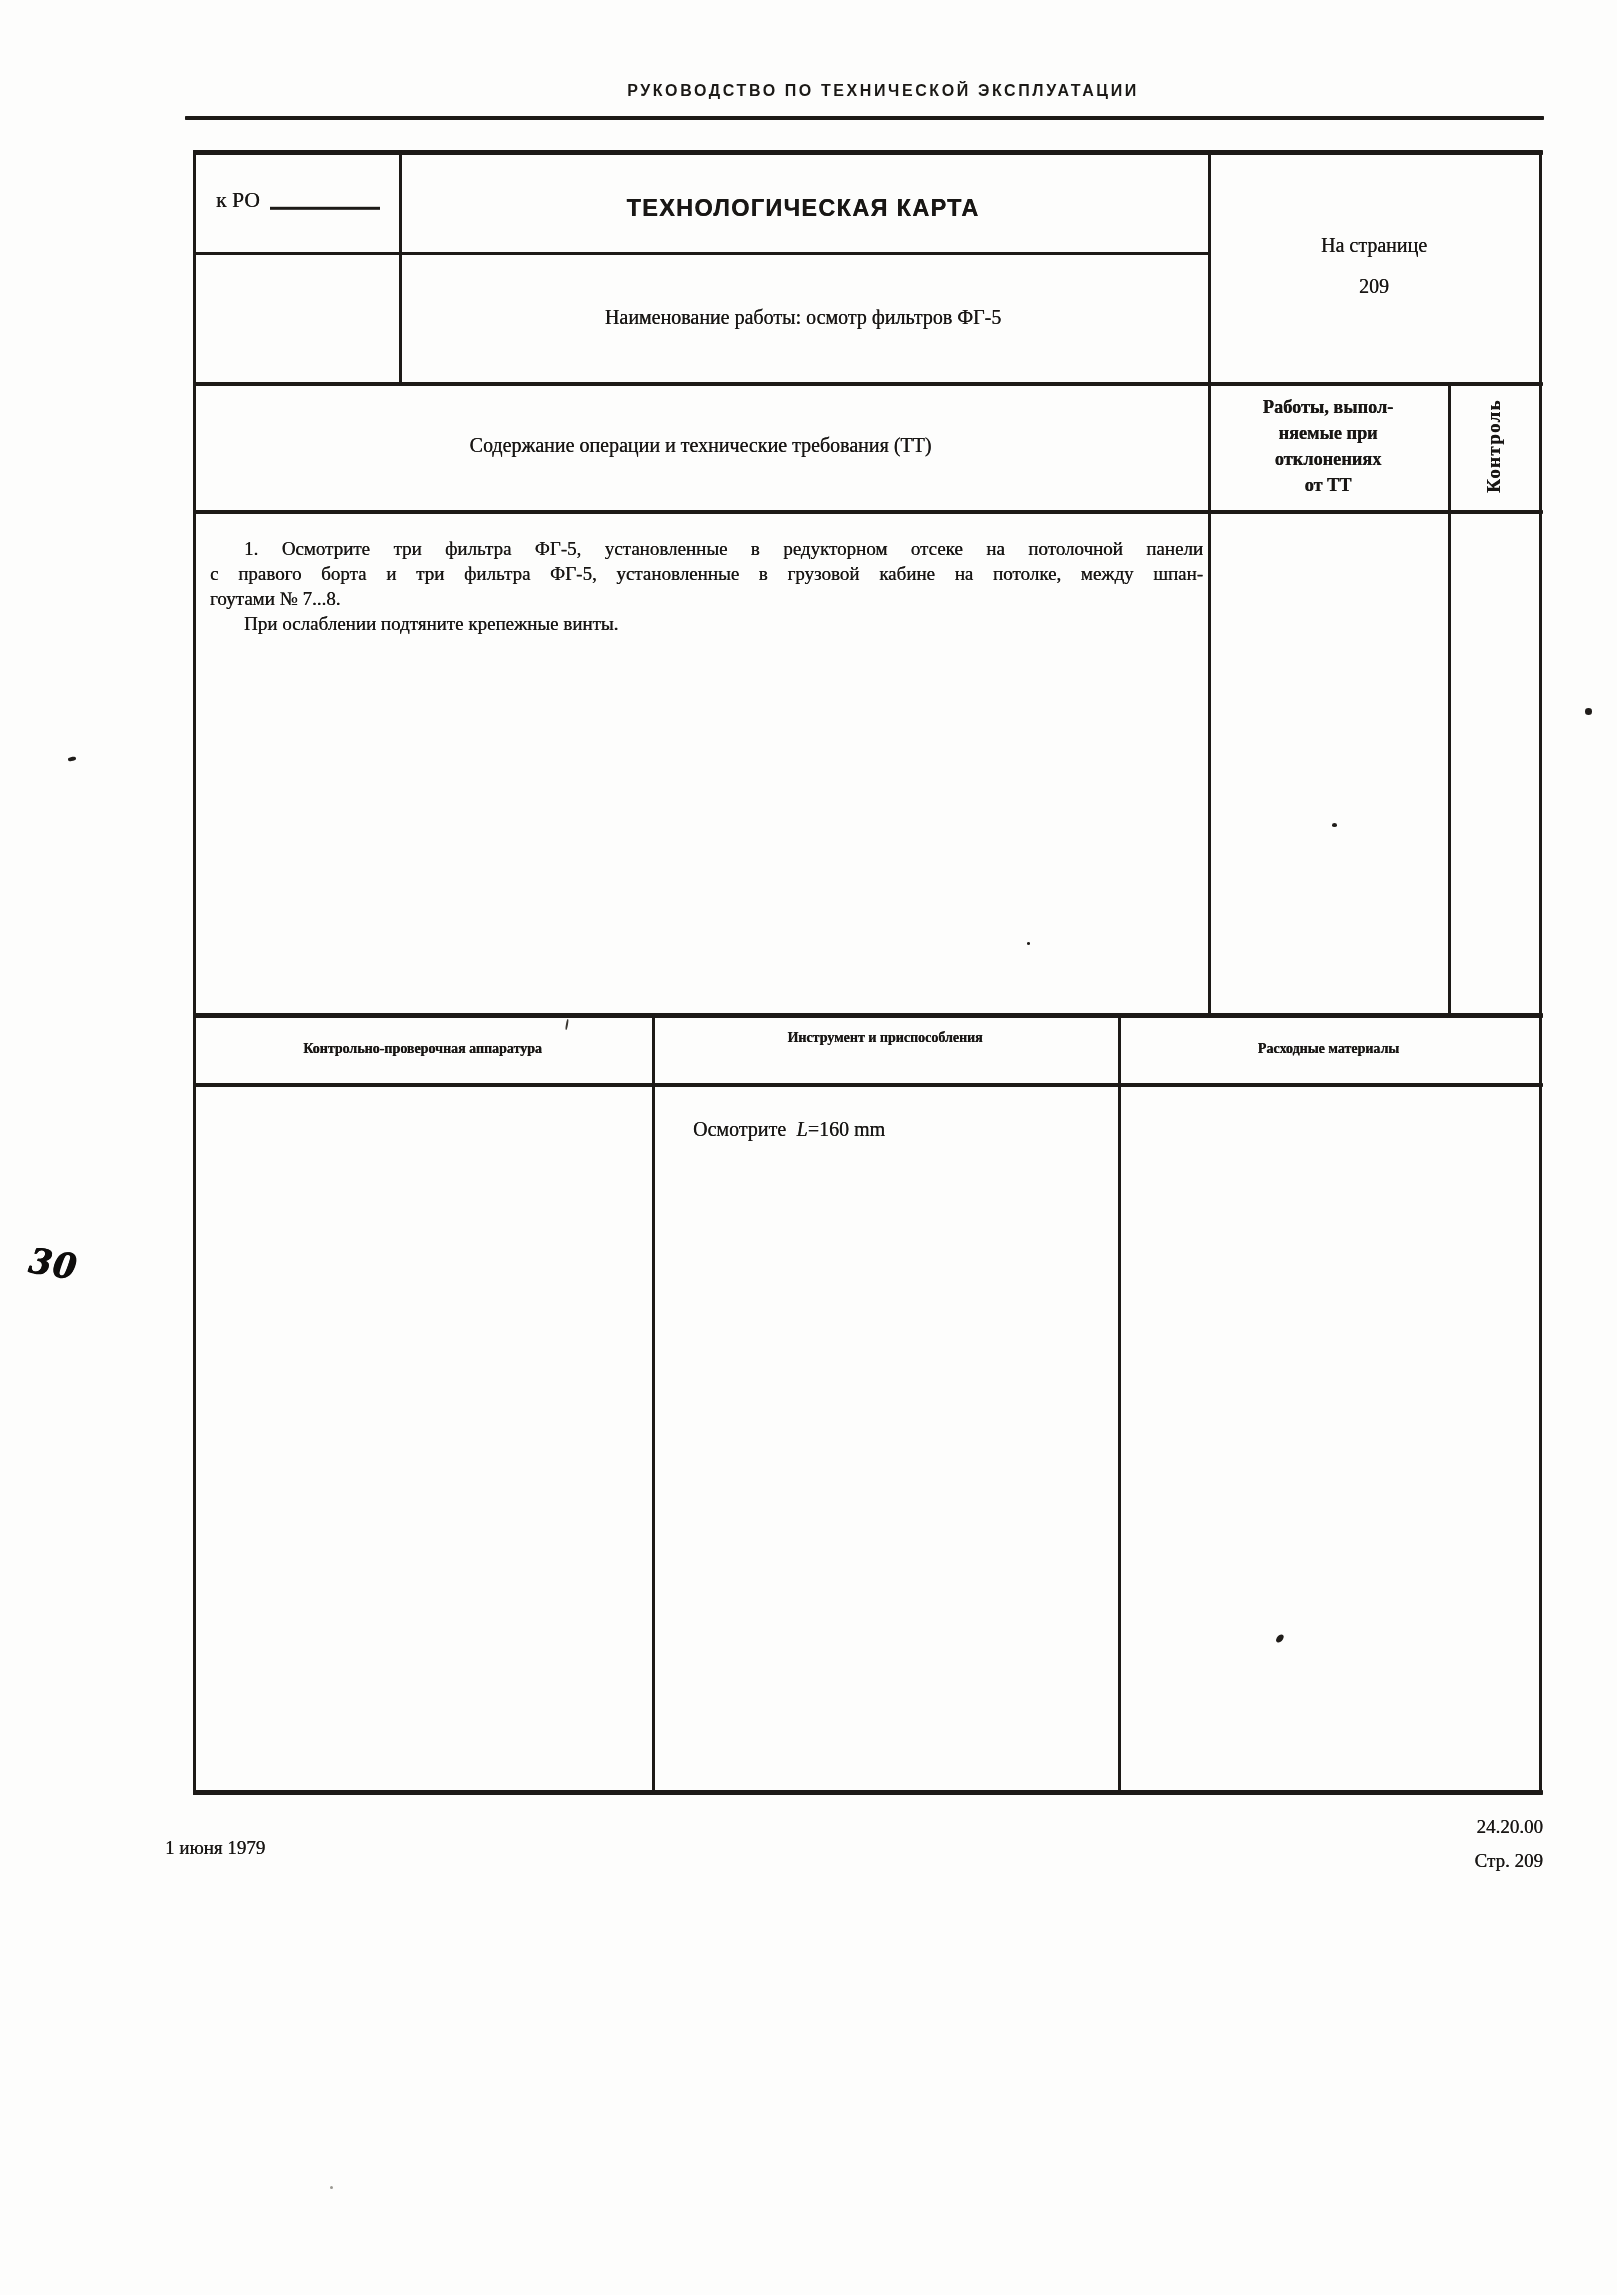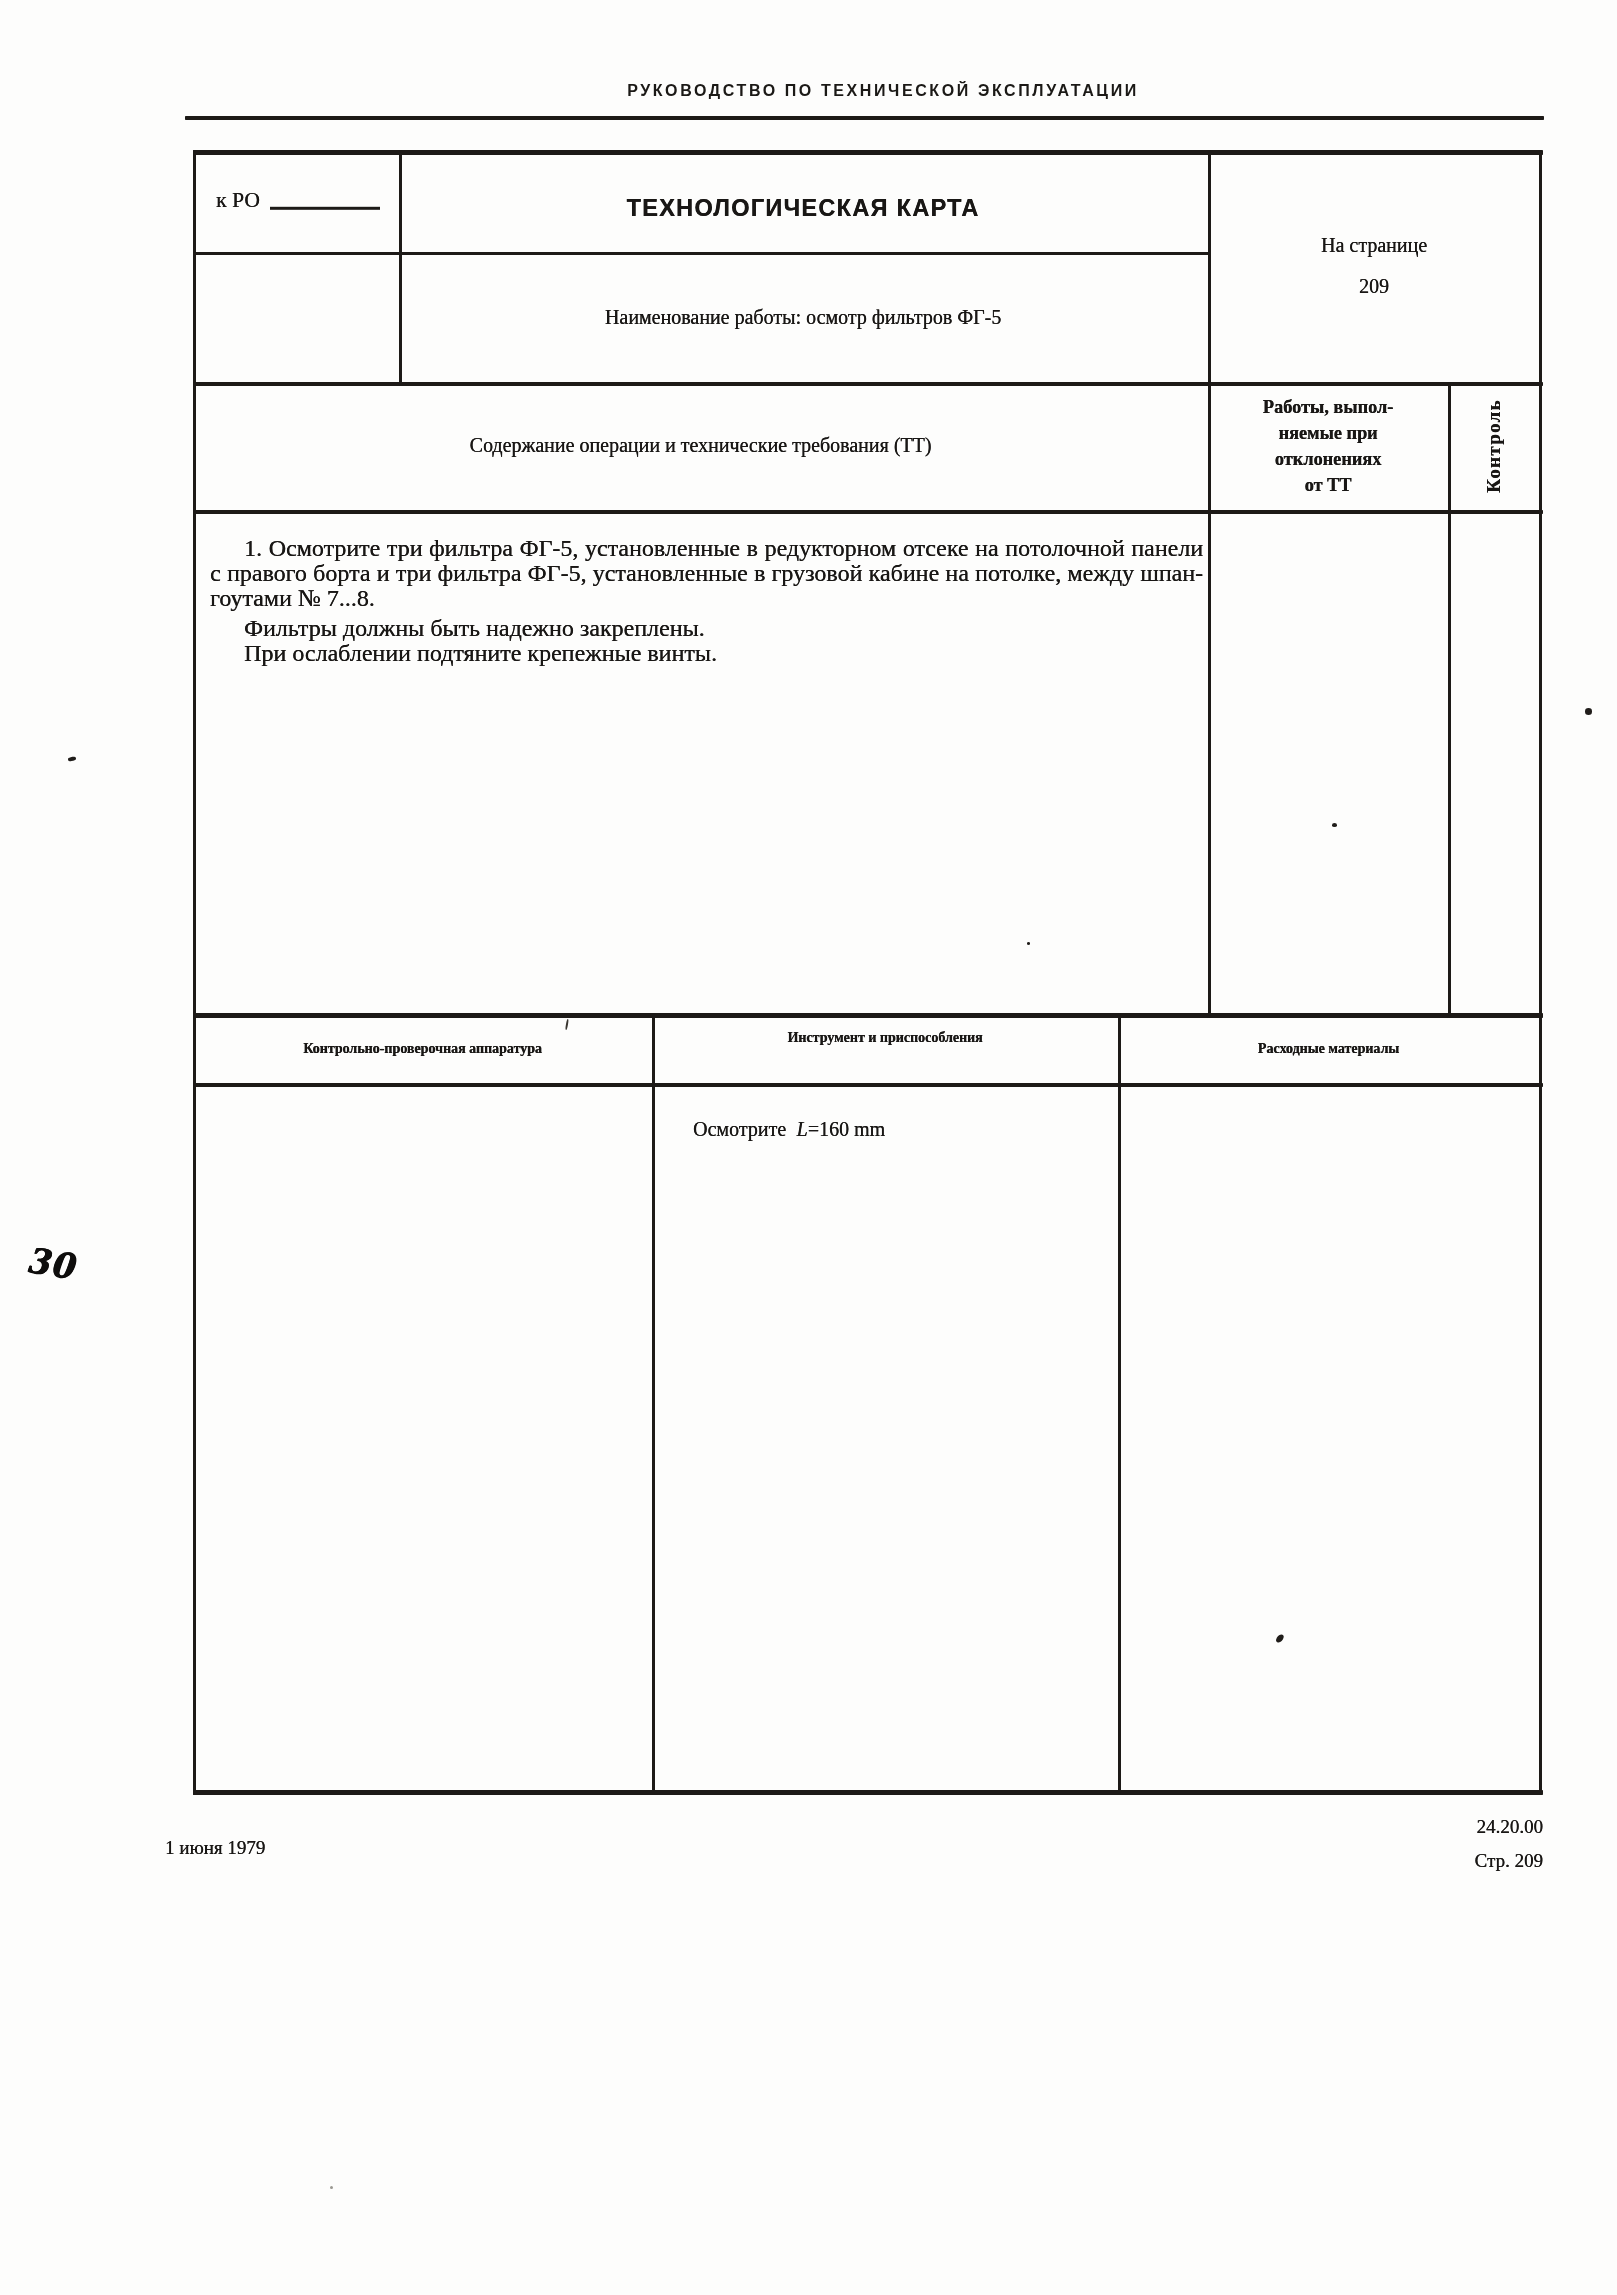--- a/index.html
+++ b/index.html
@@ -86,21 +86,21 @@
   .c-kontrol .vtext {
     transform: rotate(-90deg);
     white-space: nowrap;
     letter-spacing: 1.3px;
   }
   .c-body {
     left: 193px; top: 510px; width: 1015px; height: 565px;
     display: block;
     text-align: left;
     padding: 26px 5px 0 17px;
-    font-size: 24px; line-height: 25px;
+    font-size: 19px; line-height: 25px;
   }
   .jline { text-align: justify; text-align-last: justify; }
   .ind { text-indent: 34px; }
   .gap-top { margin-top: 5.2px; }
 
   
   .res-h { font-size: 14px; font-weight: bold; }
   .c-resh1 { left: 193px;  top: 1013px; width: 459px; height: 71px; }
   .c-resh2 { left: 652px;  top: 1002px; width: 466px; height: 71px; }
   .c-resh3 { left: 1118px; top: 1013px; width: 421px; height: 71px; }
@@ -192,21 +192,20 @@
 от ТТ</div>
 
   <div class="cell c-kontrol">
     <span class="vtext">Контроль</span>
   </div>
 
   <div class="cell c-body">
     <div class="jline ind">1. Осмотрите три фильтра ФГ-5, установленные в редукторном отсеке на потолочной панели</div>
     <div class="jline">с правого борта и три фильтра ФГ-5, установленные в грузовой кабине на потолке, между шпан-</div>
     <div>гоутами № 7...8.</div>
-    <div class="ind gap-top">Фильтры должны быть надежно закреплены.</div>
     <div class="ind">При ослаблении подтяните крепежные винты.</div>
   </div>
 
   <div class="cell c-resh1 res-h">Контрольно-проверочная аппаратура</div>
   <div class="cell c-resh2 res-h">Инструмент и приспособления</div>
   <div class="cell c-resh3 res-h">Расходные материалы</div>
 
   <div class="cell c-tool">
     <span>Осмотрите</span><span class="lvar">L</span><span>=160 mm</span>
   </div>

